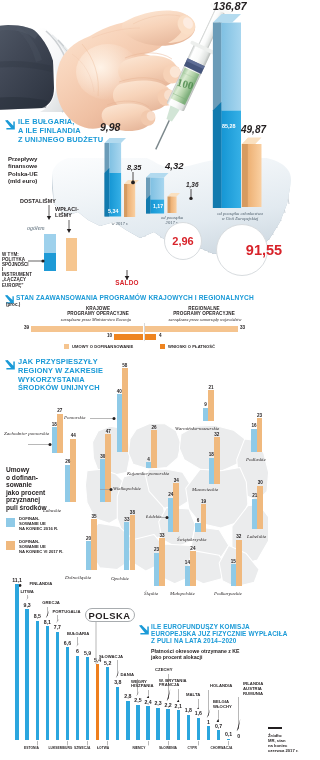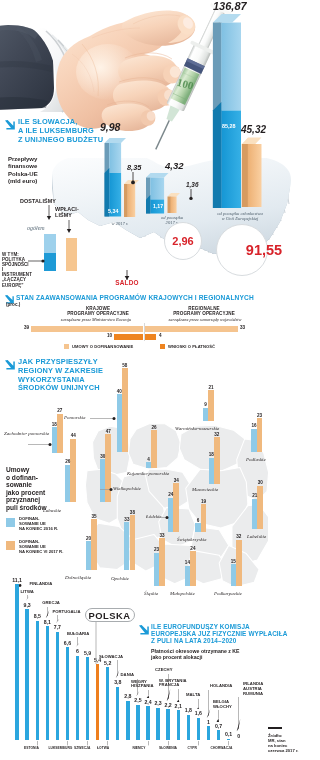--- a/index.html
+++ b/index.html
@@ -313,42 +313,42 @@
   <polygon points="2.9,8.5 11.6,0 31,0 22.3,8.5" fill="#b4dbef"></polygon>
   <rect x="2.9" y="8.5" width="8.7" height="185.5" fill="#6b9cb8"></rect>
   <rect x="11.3" y="8.5" width="19.7" height="88" fill="url(#blL)"></rect>
   <rect x="11.3" y="96.5" width="19.7" height="97.5" fill="url(#bl)"></rect>
   <polygon points="2.9,96.5 11.3,88 11.3,194 2.9,194" fill="#127aae"></polygon>
   <polygon points="31.8,130 38,123.5 51.5,123.5 45.3,130" fill="#fae0bf"></polygon>
   <rect x="31.8" y="130" width="6.2" height="63" fill="#d79b60"></rect>
   <rect x="37.8" y="130" width="13.7" height="63" fill="url(#org)"></rect>
  </svg>
  <div class="ab fnum" style="left:213px;top:0px;font-size:11px;">136,87</div>
- <div class="ab fnum" style="left:241px;top:124px;font-size:10px;">45,32</div>
+ <div class="ab fnum" style="left:241px;top:124px;font-size:10px;">49,87</div>
  <div class="ab innum" style="left:222px;top:123px;font-size:5.4px;">85,28</div>
  <div class="ab perlbl" style="left:205px;top:211px;width:70px;"><span>od początku członkostwa</span><br><span>w Unii Europejskiej</span></div>
 
  <div class="ab circ" style="left:164px;top:222px;width:38px;height:38px;">
    <span class="cval" style="font-size:11px;">2,96</span>
       </div>
  <div class="ab circ" style="left:216px;top:224px;width:52px;height:52px;">
    <span class="cval" style="font-size:14.5px;margin-left:44px;">91,55</span>
       </div>
  <svg class="ab" style="left:123px;top:267px;" width="8" height="13">
         <path d="M4 13 V3" stroke="#231f20" stroke-width="0.8"></path>
         <path d="M1.7 9 L4 13 L6.3 9 Z" fill="#231f20"></path>
       </svg>
  <div class="ab" style="left:106px;top:279px;width:42px;text-align:center;color:#D8232A;font-weight:bold;font-size:6.4px;letter-spacing:0.04em;">SALDO</div>
 
  <svg class="ab" style="left:4px;top:119px;" width="11" height="11" viewBox="0 0 11 11">
    <path d="M1.0 1.6 L3.6 1.0 L9.3 6.7 L9.3 2.6 L10.8 2.6 L10.8 10.5 L2.4 10.5 L2.4 9.0 L7.0 9.0 Z" fill="#1A9AD7"></path>
  </svg>
  <div class="ab hdt" style="left:18px;top:118px;width:140px;">
-   <span>ILE SŁOWACJA,</span><br>
-   <span>A ILE LUKSEMBURG</span><br>
+   <span>ILE BUŁGARIA,</span><br>
+   <span>A ILE FINLANDIA</span><br>
    <span>Z UNIJNEGO BUDŻETU</span>
  </div>
 
  <div class="ab" style="left:8px;top:156px;width:80px;font-weight:bold;font-size:6px;line-height:7.4px;color:#231f20;">
    <span>Przepływy</span><br>
    <span>finansowe</span><br>
    <span>Polska-UE</span><br>
    <span>(mld euro)</span>
  </div>
 

